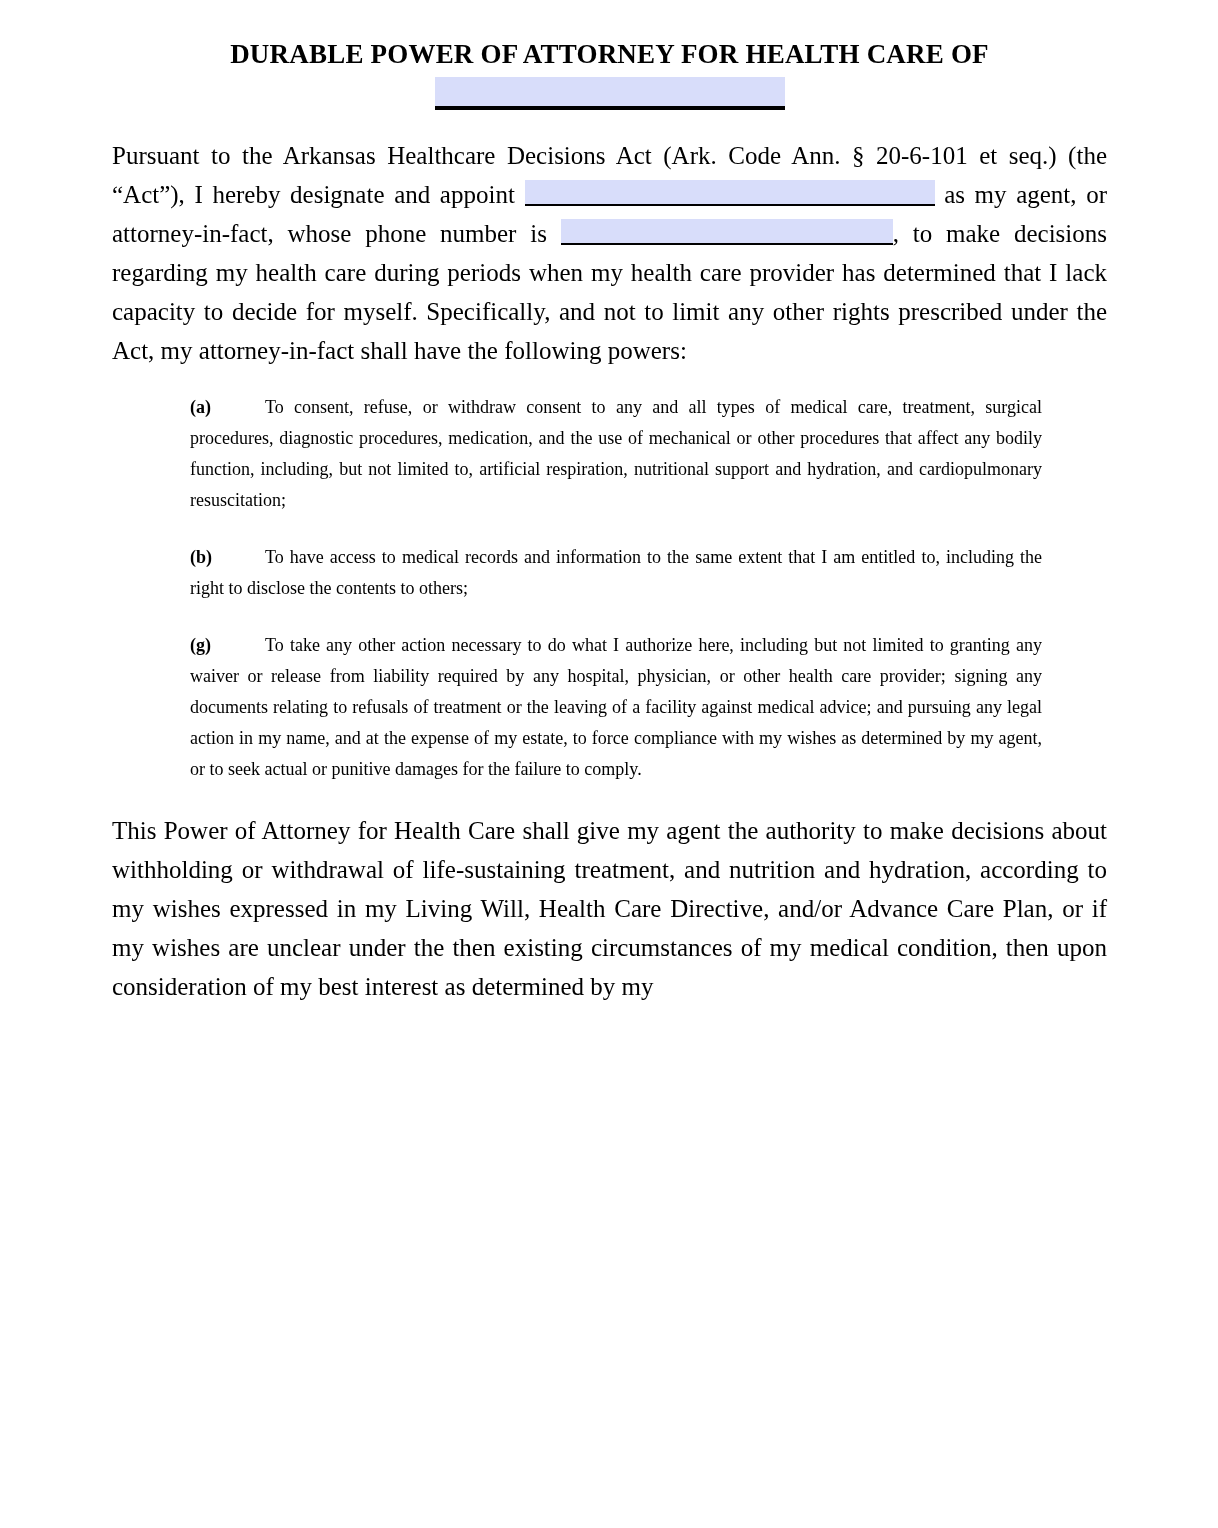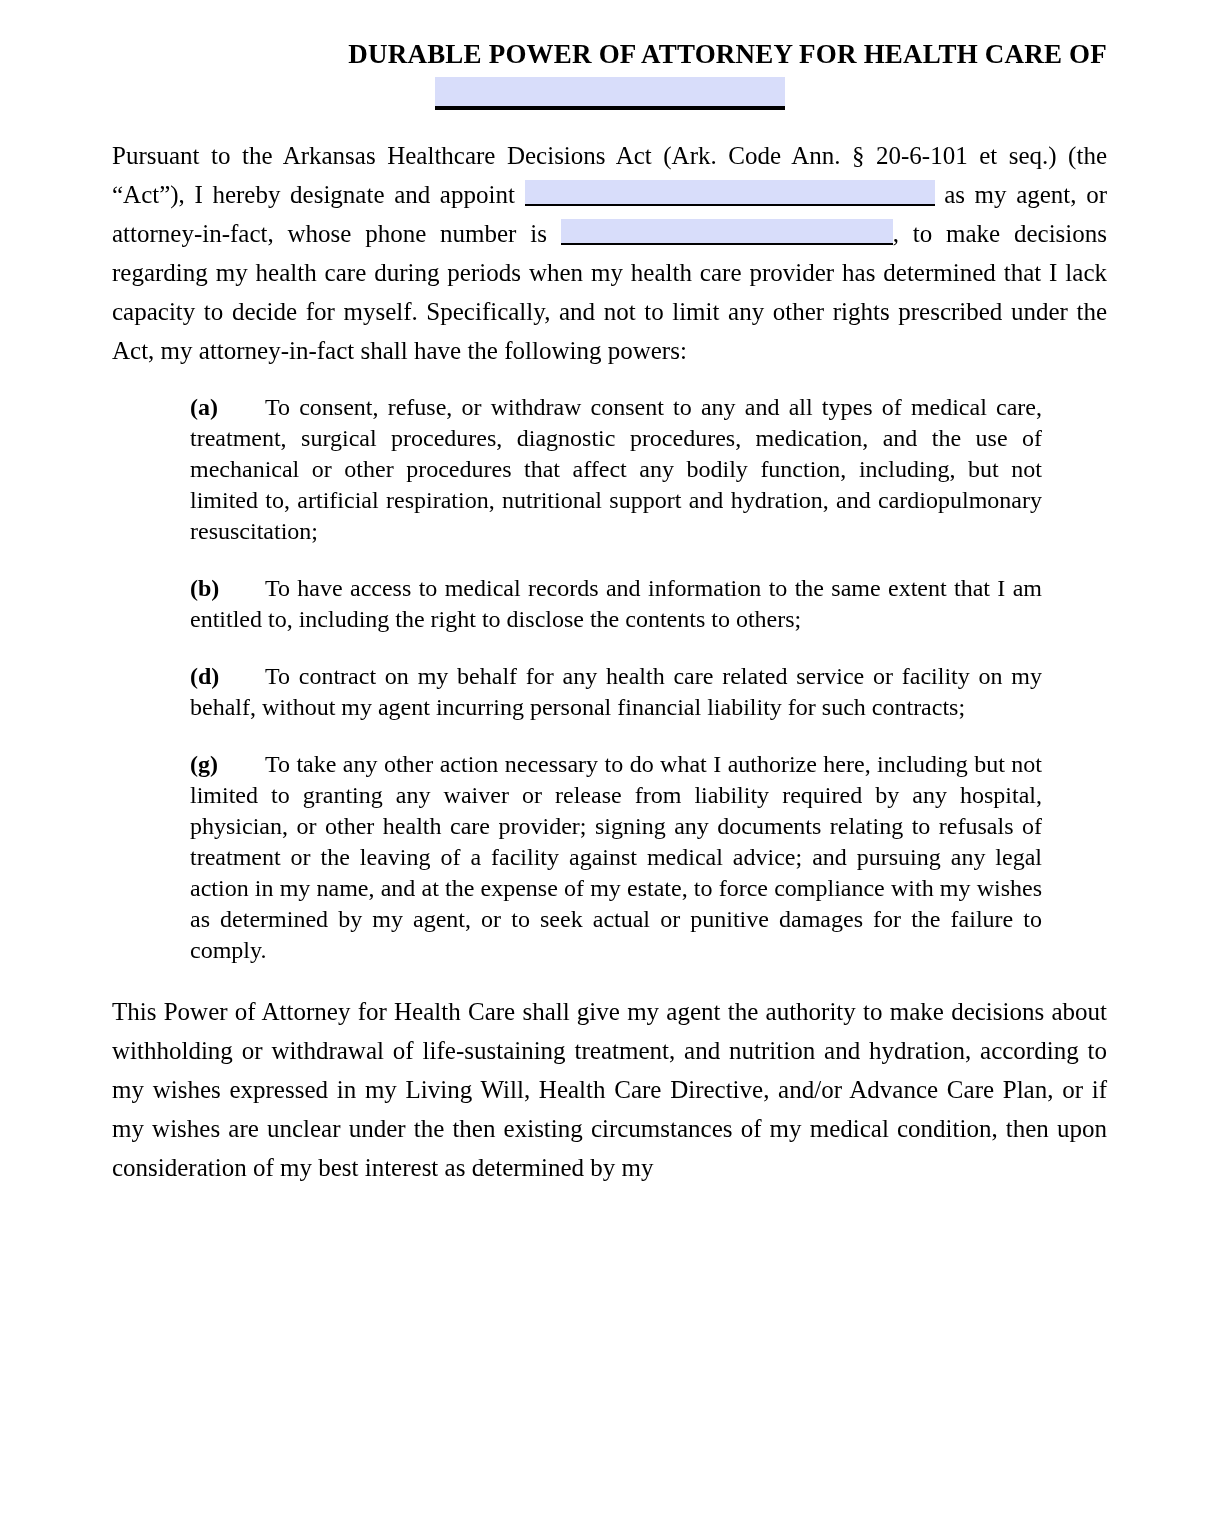--- a/index.html
+++ b/index.html
@@ -15,21 +15,21 @@
     --highlight: #d8ddfa;
   }
   .page {
     padding: 38px 111px 40px 112px;
     box-sizing: border-box;
   }
   .title {
     margin: 0;
     font-size: 27px;
     font-weight: bold;
-    text-align: right;
+    text-align: center;
     letter-spacing: 0.2px;
     line-height: 32px;
   }
   .title-blank-wrap {
     text-align: center;
     margin: 7px 0 26px 0;
   }
   .blank {
     background: var(--highlight);
     display: inline-block;
@@ -54,21 +54,21 @@
     border-bottom: 2px solid #000000;
     vertical-align: -3px;
   }
   .agent-blank  { width: 410px; }
   .phone-blank  { width: 332px; }
   .powers {
     margin: 0;
   }
   .power-item {
     margin: 0 65px 26px 78px;
-    font-size: 24px;
+    font-size: 18px;
     line-height: 31px;
     text-align: justify;
   }
   .power-label {
     font-weight: bold;
     display: inline-block;
     width: 75px;
   }
   .closing {
     margin-top: 11px;
@@ -82,19 +82,18 @@
 
   <h1 class="title">DURABLE POWER OF ATTORNEY FOR HEALTH CARE OF</h1>
 
   <div class="title-blank-wrap"><span class="blank title-blank"></span></div>
 
   <p class="para intro"><span>Pursuant to the Arkansas Healthcare Decisions Act (Ark. Code Ann. § 20-6-101 et seq.) (the “Act”), I hereby designate and appoint </span><span class="blank inline-blank agent-blank"></span><span> as my agent, or attorney-in-fact, whose phone number is </span><span class="blank inline-blank phone-blank"></span><span>, to make decisions regarding my health care during periods when my health care provider has determined that I lack capacity to decide for myself. Specifically, and not to limit any other rights prescribed under the Act, my attorney-in-fact shall have the following powers:</span></p>
 
   <div class="powers">
     <div class="power-item"><span class="power-label">(a)</span><span class="power-text">To consent, refuse, or withdraw consent to any and all types of medical care, treatment, surgical procedures, diagnostic procedures, medication, and the use of mechanical or other procedures that affect any bodily function, including, but not limited to, artificial respiration, nutritional support and hydration, and cardiopulmonary resuscitation;</span></div>
     <div class="power-item"><span class="power-label">(b)</span><span class="power-text">To have access to medical records and information to the same extent that I am entitled to, including the right to disclose the contents to others;</span></div>
-    <div class="power-item"><span class="power-label">(d)</span><span class="power-text">To contract on my behalf for any health care related service or facility on my behalf, without my agent incurring personal financial liability for such contracts;</span></div>
     <div class="power-item"><span class="power-label">(g)</span><span class="power-text">To take any other action necessary to do what I authorize here, including but not limited to granting any waiver or release from liability required by any hospital, physician, or other health care provider; signing any documents relating to refusals of treatment or the leaving of a facility against medical advice; and pursuing any legal action in my name, and at the expense of my estate, to force compliance with my wishes as determined by my agent, or to seek actual or punitive damages for the failure to comply.</span></div>
   </div>
 
   <p class="para closing">This Power of Attorney for Health Care shall give my agent the authority to make decisions about withholding or withdrawal of life-sustaining treatment, and nutrition and hydration, according to my wishes expressed in my Living Will, Health Care Directive, and/or Advance Care Plan, or if my wishes are unclear under the then existing circumstances of my medical condition, then upon consideration of my best interest as determined by my</p>
 
 </div>
 
 </body></html>

